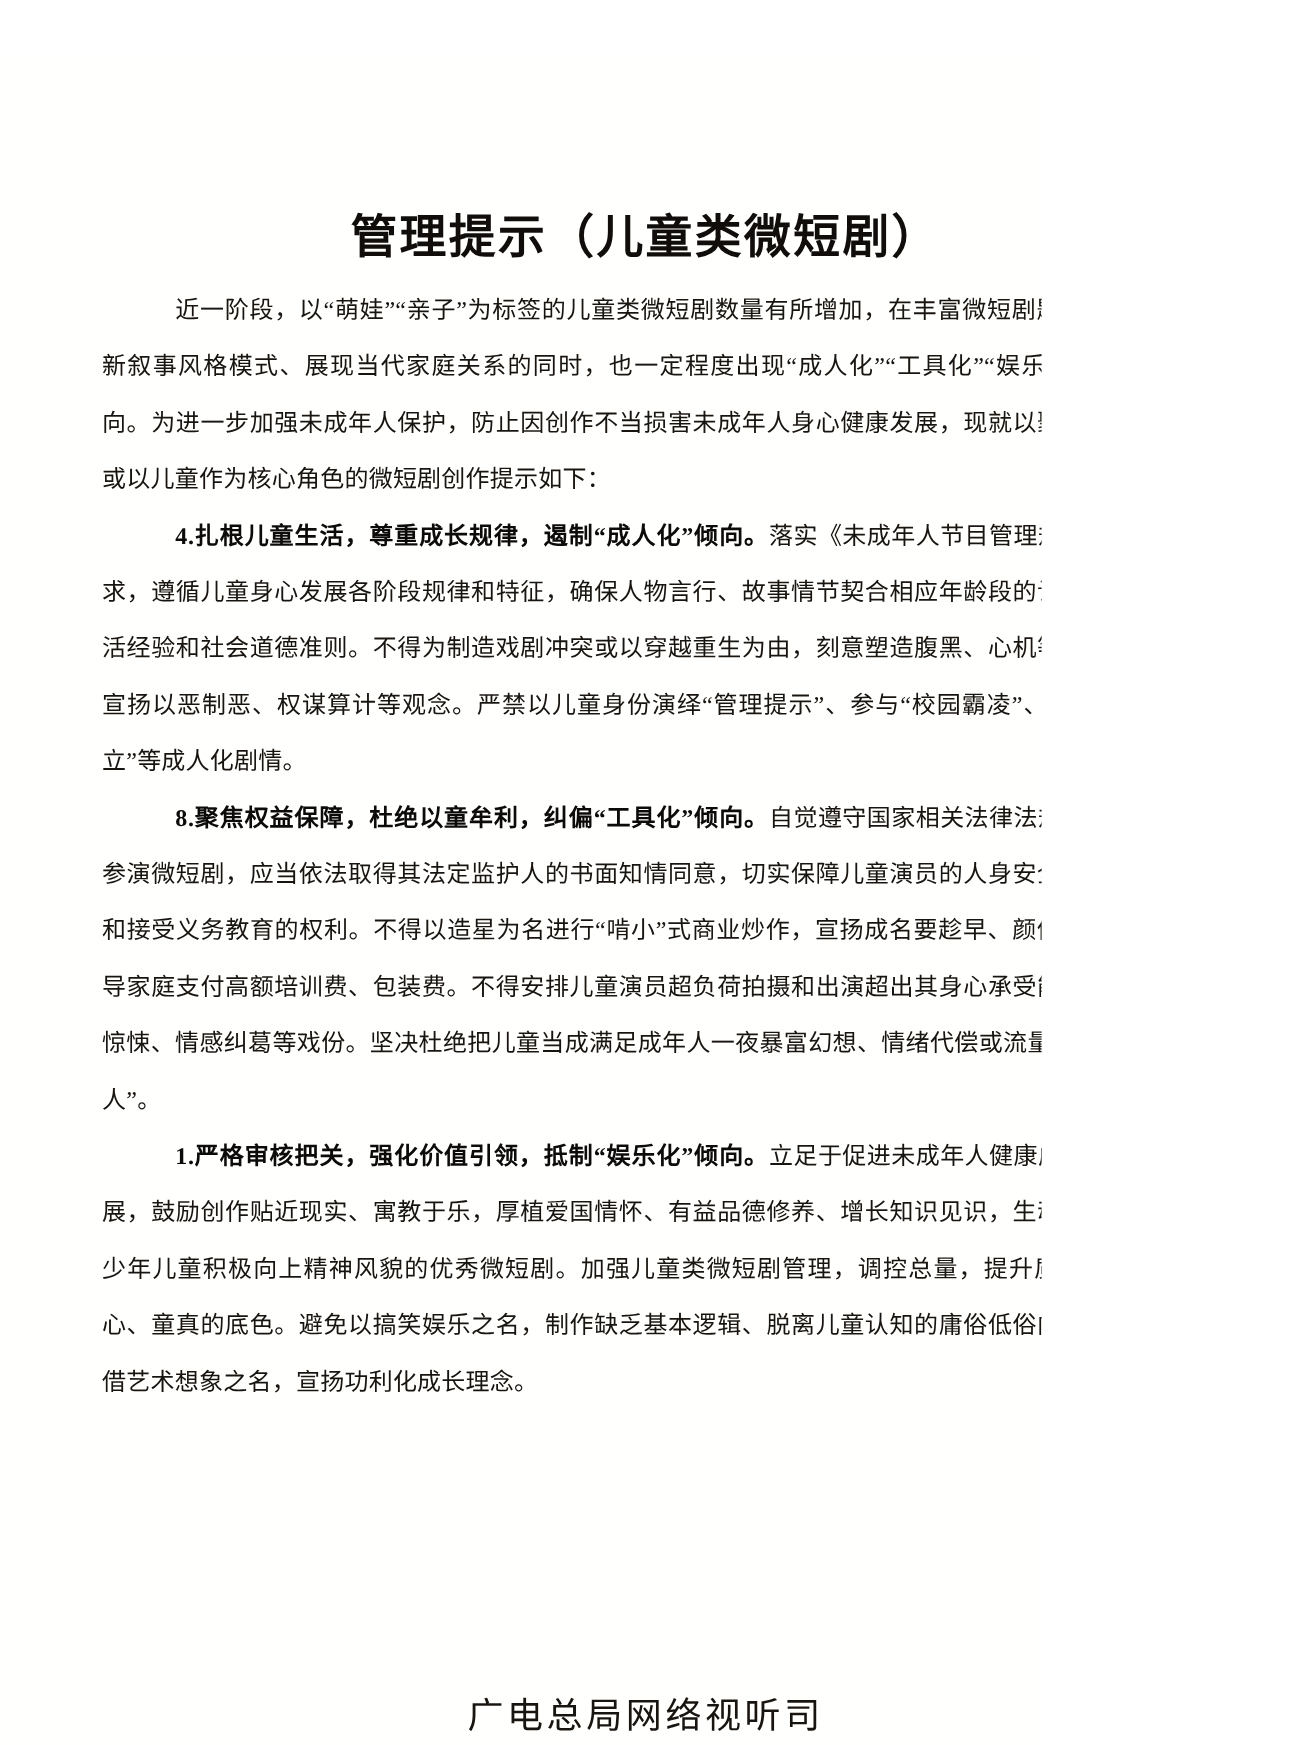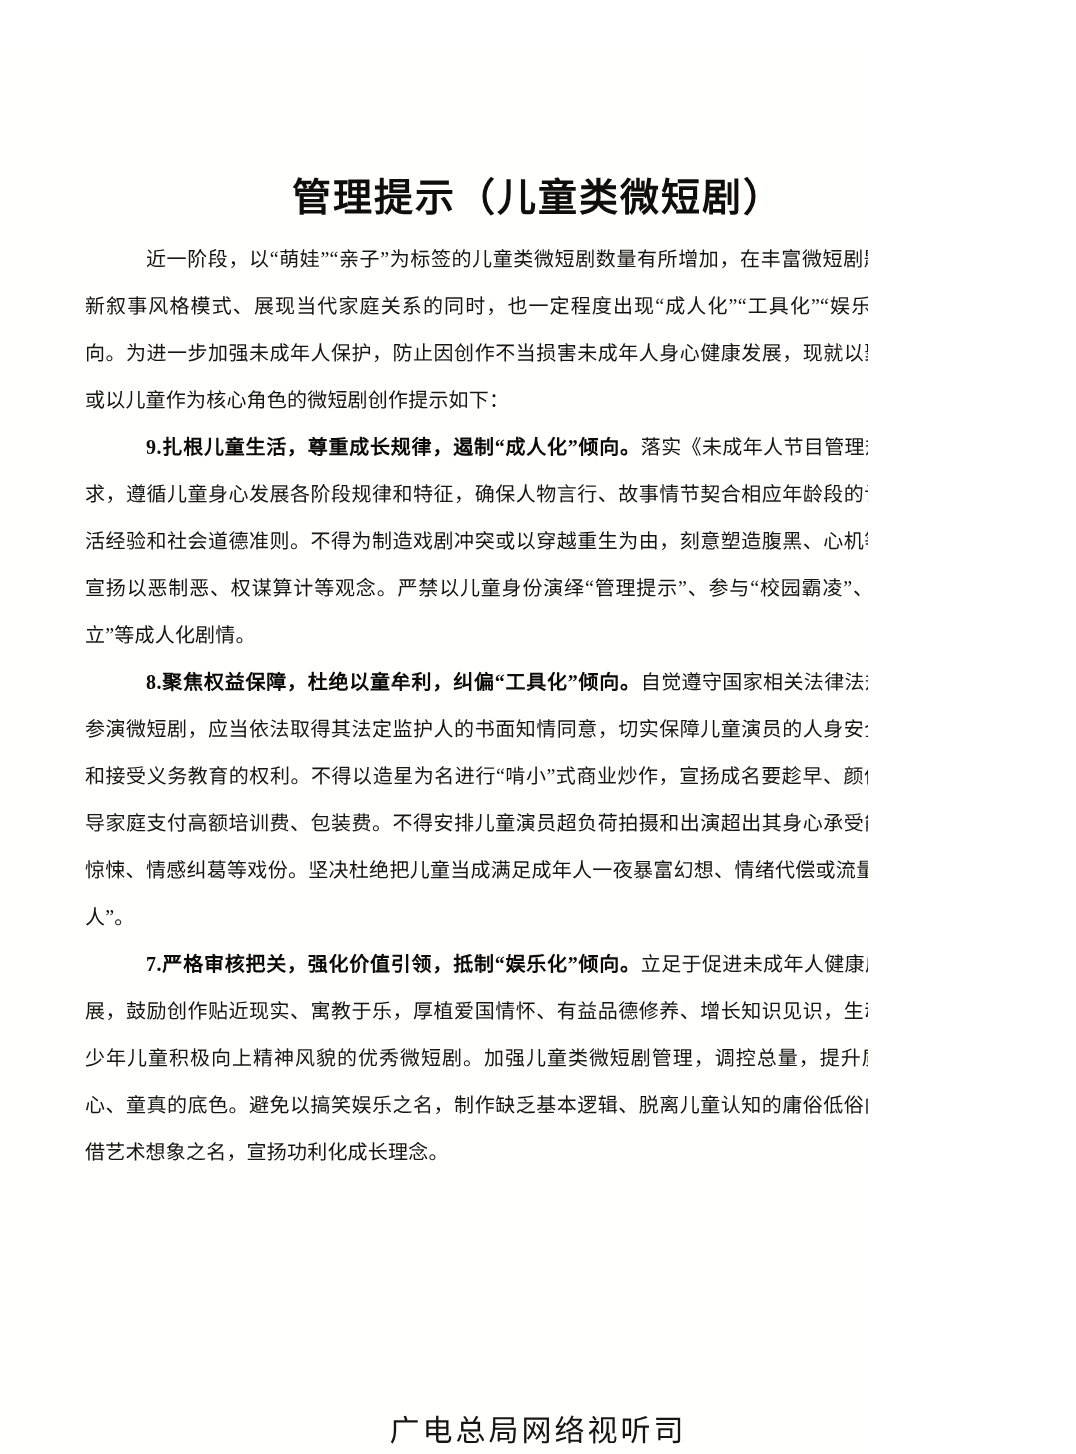--- a/index.html
+++ b/index.html
@@ -99,29 +99,29 @@
 
   <h1 id="doc-title">管理提示（儿童类微短剧）</h1>
 
   <div id="body-column">
 
     <p class="para">
       <span class="lead"></span><span>近一阶段，以“萌娃”“亲子”为标签的儿童类微短剧数量有所增加，在丰富微短剧题材类型、创新叙事风格模式、展现当代家庭关系的同时，也一定程度出现“成人化”“工具化”“娱乐化”等创作倾向。为进一步加强未成年人保护，防止因创作不当损害未成年人身心健康发展，现就以聚焦儿童视角或以儿童作为核心角色的微短剧创作提示如下：</span>
     </p>
 
     <p class="para">
-      <span class="lead">9.扎根儿童生活，尊重成长规律，遏制“成人化”倾向。</span><span>落实《未成年人节目管理规定》有关要求，遵循儿童身心发展各阶段规律和特征，确保人物言行、故事情节契合相应年龄段的认知能力、生活经验和社会道德准则。不得为制造戏剧冲突或以穿越重生为由，刻意塑造腹黑、心机等儿童形象，宣扬以恶制恶、权谋算计等观念。严禁以儿童身份演绎“管理提示”、参与“校园霸凌”、展现“挑动对立”等成人化剧情。</span>
+      <span class="lead">4.扎根儿童生活，尊重成长规律，遏制“成人化”倾向。</span><span>落实《未成年人节目管理规定》有关要求，遵循儿童身心发展各阶段规律和特征，确保人物言行、故事情节契合相应年龄段的认知能力、生活经验和社会道德准则。不得为制造戏剧冲突或以穿越重生为由，刻意塑造腹黑、心机等儿童形象，宣扬以恶制恶、权谋算计等观念。严禁以儿童身份演绎“管理提示”、参与“校园霸凌”、展现“挑动对立”等成人化剧情。</span>
     </p>
 
     <p class="para">
       <span class="lead">8.聚焦权益保障，杜绝以童牟利，纠偏“工具化”倾向。</span><span>自觉遵守国家相关法律法规，邀请儿童参演微短剧，应当依法取得其法定监护人的书面知情同意，切实保障儿童演员的人身安全、心理健康和接受义务教育的权利。不得以造星为名进行“啃小”式商业炒作，宣扬成名要趁早、颜值即正义，诱导家庭支付高额培训费、包装费。不得安排儿童演员超负荷拍摄和出演超出其身心承受能力的暴力、惊悚、情感纠葛等戏份。坚决杜绝把儿童当成满足成年人一夜暴富幻想、情绪代偿或流量收割的“工具人”。</span>
     </p>
 
     <p class="para">
-      <span class="lead">7.严格审核把关，强化价值引领，抵制“娱乐化”倾向。</span><span>立足于促进未成年人健康成长、全面发展，鼓励创作贴近现实、寓教于乐，厚植爱国情怀、有益品德修养、增长知识见识，生动展现新时代少年儿童积极向上精神风貌的优秀微短剧。加强儿童类微短剧管理，调控总量，提升质量，守住童心、童真的底色。避免以搞笑娱乐之名，制作缺乏基本逻辑、脱离儿童认知的庸俗低俗内容。杜绝假借艺术想象之名，宣扬功利化成长理念。</span>
+      <span class="lead">1.严格审核把关，强化价值引领，抵制“娱乐化”倾向。</span><span>立足于促进未成年人健康成长、全面发展，鼓励创作贴近现实、寓教于乐，厚植爱国情怀、有益品德修养、增长知识见识，生动展现新时代少年儿童积极向上精神风貌的优秀微短剧。加强儿童类微短剧管理，调控总量，提升质量，守住童心、童真的底色。避免以搞笑娱乐之名，制作缺乏基本逻辑、脱离儿童认知的庸俗低俗内容。杜绝假借艺术想象之名，宣扬功利化成长理念。</span>
     </p>
 
   </div>
 
   <div id="sign-block">
     <div id="sign-org">广电总局网络视听司</div>
     <div id="sign-date">2026 年 1 月 8 日</div>
   </div>
 
 </div>

